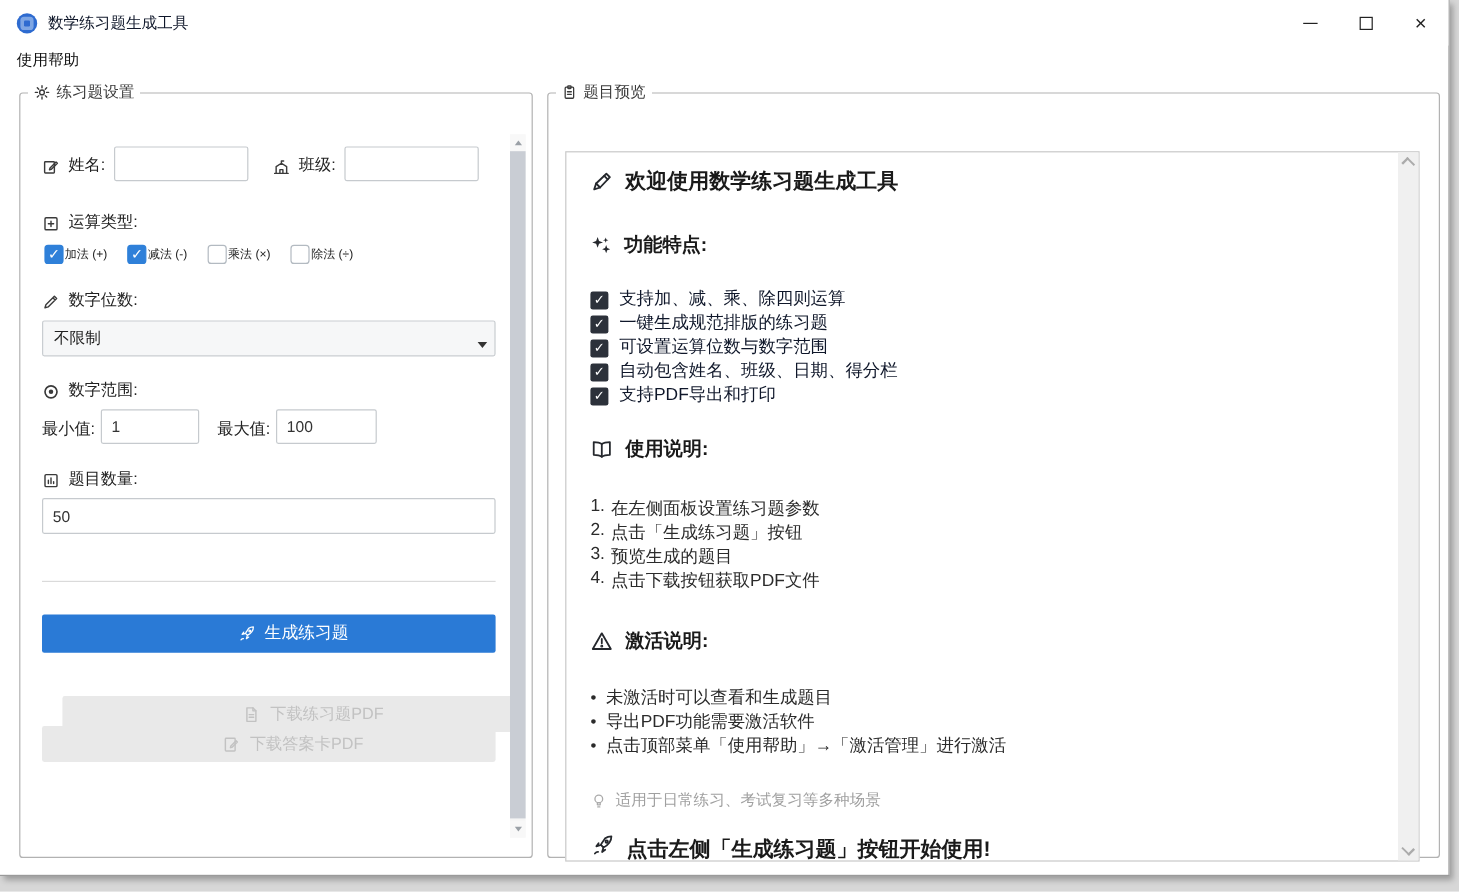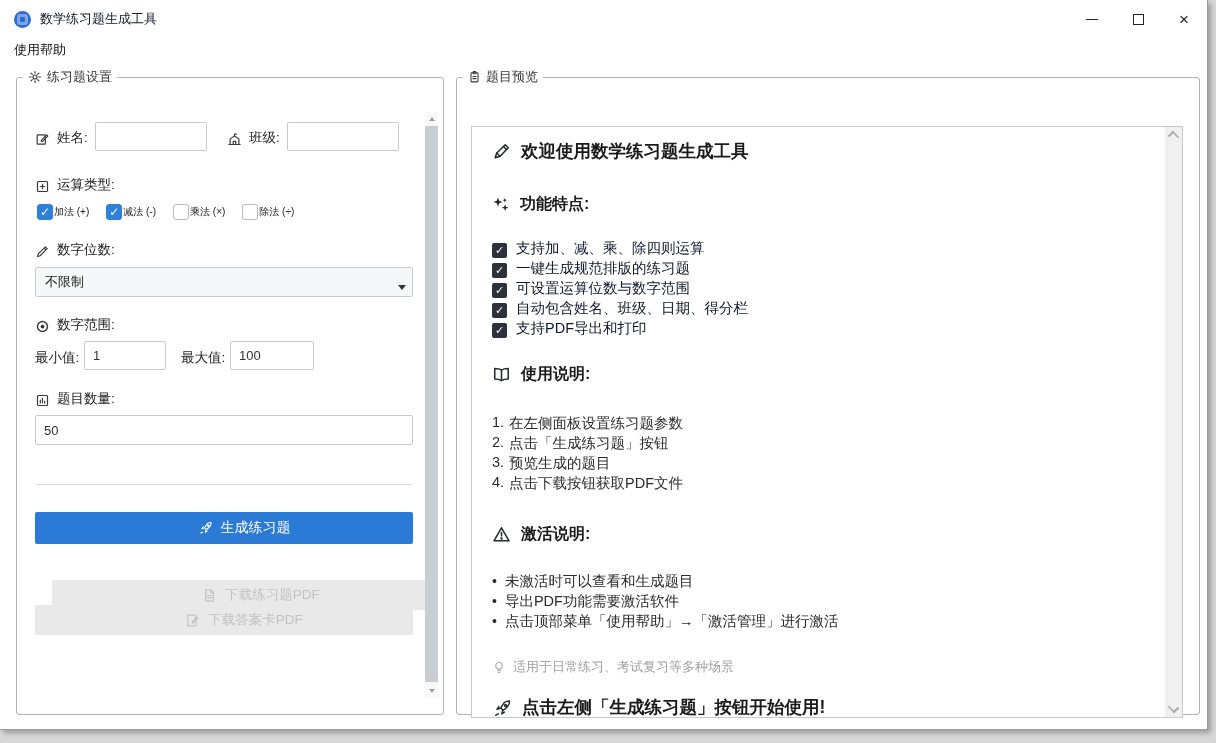--- a/index.html
+++ b/index.html
@@ -106,21 +106,21 @@
                        color:#fff; font-size:11px; line-height:15px; text-align:center; font-weight:bold; }
   .gap-usage-title { margin-top:26px; }
   .step-list { margin-top:29px; }
   .step { display:flex; gap:5px; height:20px; font-size:14.5px; color:#2b2b2b; }
   .gap-act-title { margin-top:30px; }
   .note-list { margin-top:26px; }
   .note { display:flex; gap:8px; height:20px; font-size:14.5px; color:#2b2b2b; align-items:center; }
   .note-bullet { font-size:14px; color:#2b2b2b; }
   .hint { margin-top:27px; display:flex; align-items:center; gap:7px; font-size:13px; color:#a0a0a0; }
   .hint svg { color:#ababab; }
-  .cta { margin-top:19px; display:flex; align-items:flex-end; gap:10px; font-size:17.5px; font-weight:bold; color:#1a1a1a; }
+  .cta { margin-top:19px; display:flex; align-items:flex-start; gap:10px; font-size:17.5px; font-weight:bold; color:#1a1a1a; }
   .cta svg { color:#25282d; }
 </style>
 </head>
 <body>
 
 <div class="window">
 
   <div class="titlebar">
     <span class="app-icon"></span>
     <span class="window-title">数学练习题生成工具</span>

